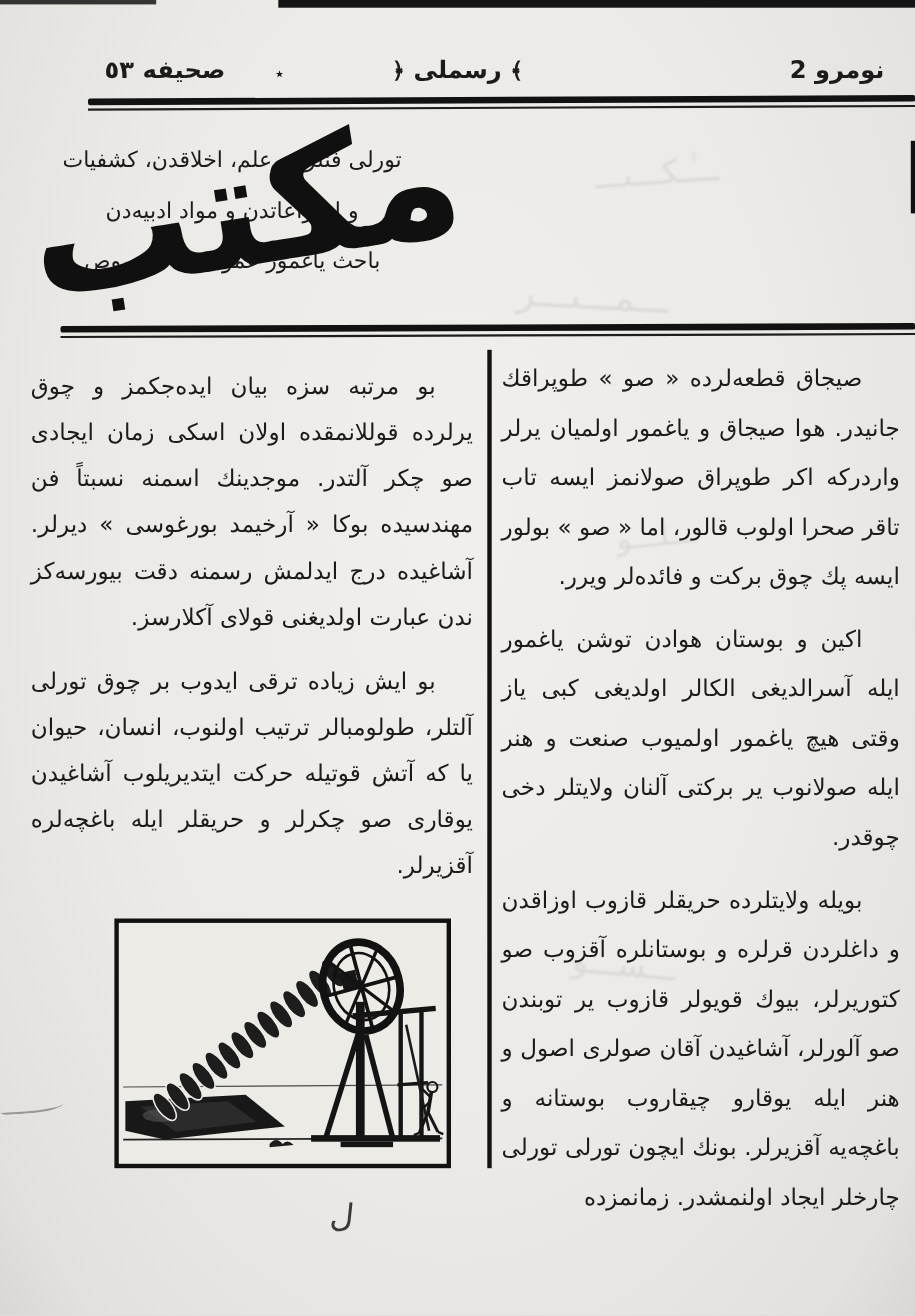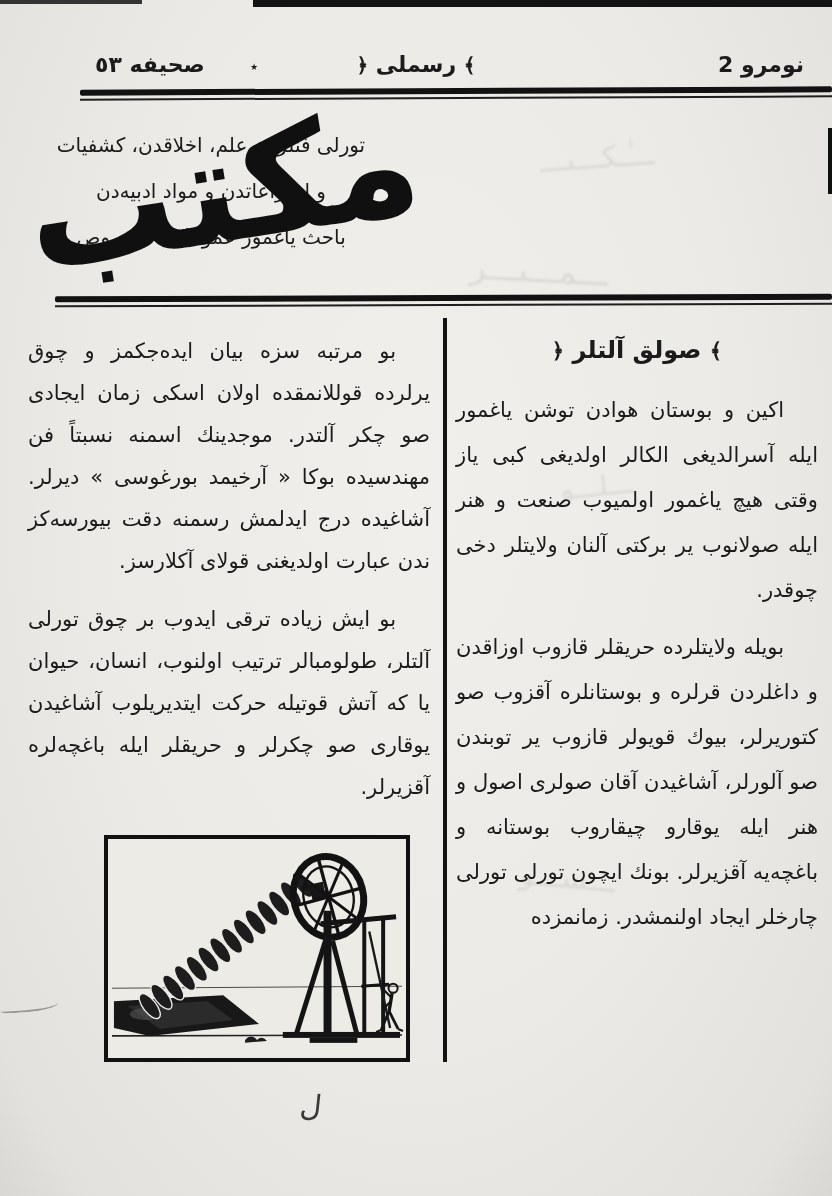--- a/index.html
+++ b/index.html
@@ -106,21 +106,21 @@
   </div>
 
   <div class="double-rule rule-mid">
     <div class="thick"></div>
       <div class="thin"></div>
   </div>
 
   <div class="column-divider"></div>
 
   <div class="col right-col">
-    <div class="right-col-heading"><span class="orn">﴾</span> <span>صولق آلتلر</span> <span class="orn">﴿</span></div>
+    <p>صيجاق قطعه‌لرده « صو » طوپراقك جانيدر. هوا صيجاق و ياغمور اولميان يرلر واردركه اكر طوپراق صولانمز ايسه تاب تاقر صحرا اولوب قالور، اما « صو » بولور ايسه پك چوق بركت و فائده‌لر ويرر.</p>
     <p>اكين و بوستان هوادن توشن ياغمور ايله آسرالديغى الكالر اولديغى كبى ياز وقتى هيچ ياغمور اولميوب صنعت و هنر ايله صولانوب ير بركتى آلنان ولايتلر دخى چوقدر.</p>
     <p>بويله ولايتلرده حريقلر قازوب اوزاقدن و داغلردن قرلره و بوستانلره آقزوب صو كتوريرلر، بيوك قويولر قازوب ير توبندن صو آلورلر، آشاغيدن آقان صولرى اصول و هنر ايله يوقارو چيقاروب بوستانه و باغچه‌يه آقزيرلر. بونك ايچون تورلى تورلى چارخلر ايجاد اولنمشدر. زمانمزده</p>
   </div>
 
   <div class="col left-col">
     <p>بو مرتبه سزه بيان ايده‌جكمز و چوق يرلرده قوللانمقده اولان اسكى زمان ايجادى صو چكر آلتدر. موجدينك اسمنه نسبتاً فن مهندسيده بوكا « آرخيمد بورغوسى » ديرلر. آشاغيده درج ايدلمش رسمنه دقت بيورسه‌كز ندن عبارت اولديغنى قولاى آكلارسز.</p>
     <p>بو ايش زياده ترقى ايدوب بر چوق تورلى آلتلر، طولومبالر ترتيب اولنوب، انسان، حيوان يا كه آتش قوتيله حركت ايتديريلوب آشاغيدن يوقارى صو چكرلر و حريقلر ايله باغچه‌لره آقزيرلر.</p>
   </div>
 
   <div class="illustration-frame">

